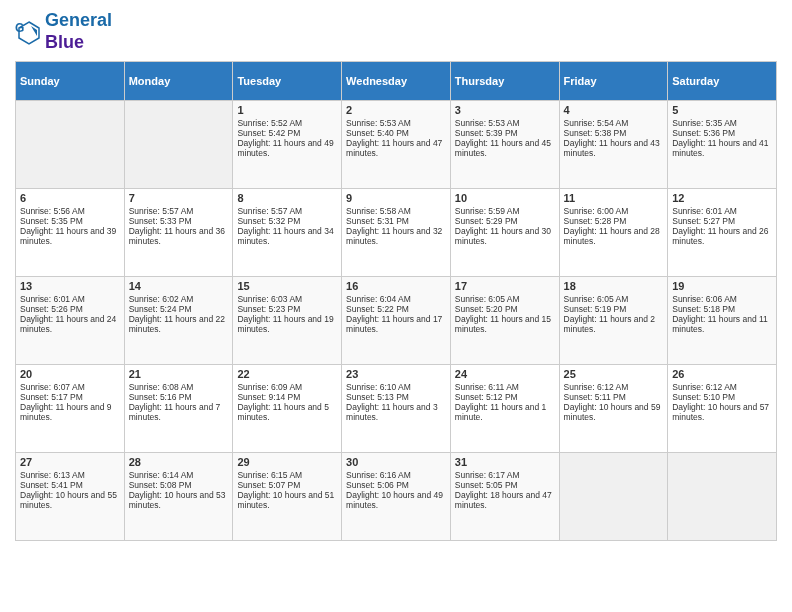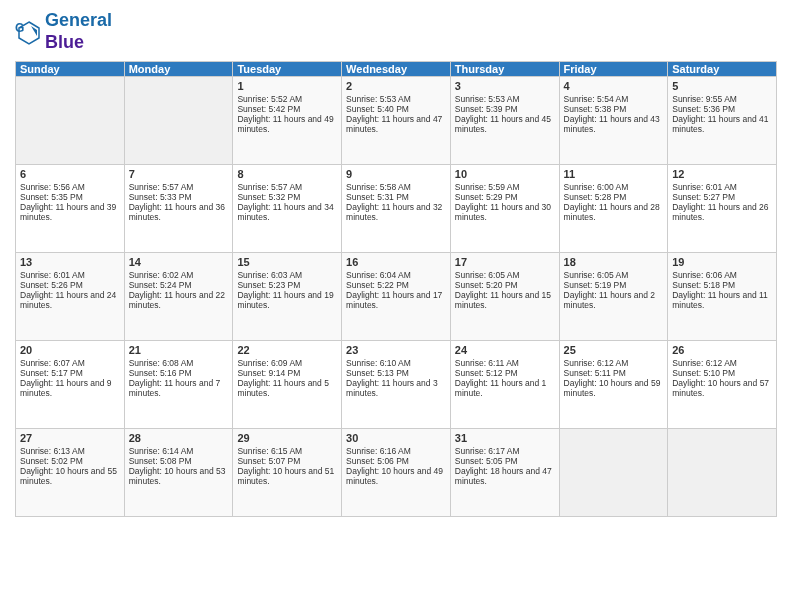--- a/index.html
+++ b/index.html
@@ -53,21 +53,21 @@
     }
     table {
       width: 100%;
       border-collapse: collapse;
       table-layout: fixed;
     }
     thead tr th {
       background-color: #2e7abf;
       color: #fff;
       font-size: 11px;
-      padding: 1px 4px;
+      padding: 13px 4px;
       text-align: left;
       border: 1px solid #ccc;
     }
     tbody tr td {
       vertical-align: top;
       border: 1px solid #ccc;
       padding: 3px 4px;
       font-size: 8.5px;
       color: #333;
       height: 88px;
@@ -143,21 +143,21 @@
         <span>Daylight: 11 hours and 45 minutes.</span>
       </td>
           <td>
         <span class="day-number">4</span>
         <span>Sunrise: 5:54 AM</span><br>
         <span>Sunset: 5:38 PM</span><br>
         <span>Daylight: 11 hours and 43 minutes.</span>
       </td>
           <td>
         <span class="day-number">5</span>
-        <span>Sunrise: 9:55 AM</span><br>
+        <span>Sunrise: 5:35 AM</span><br>
         <span>Sunset: 5:36 PM</span><br>
         <span>Daylight: 11 hours and 41 minutes.</span>
       </td>
         </tr>
         <tr>
           <td>
         <span class="day-number">6</span>
         <span>Sunrise: 5:56 AM</span><br>
         <span>Sunset: 5:35 PM</span><br>
         <span>Daylight: 11 hours and 39 minutes.</span>
@@ -284,21 +284,21 @@
         <span class="day-number">26</span>
         <span>Sunrise: 6:12 AM</span><br>
         <span>Sunset: 5:10 PM</span><br>
         <span>Daylight: 10 hours and 57 minutes.</span>
       </td>
         </tr>
         <tr>
           <td>
         <span class="day-number">27</span>
         <span>Sunrise: 6:13 AM</span><br>
-        <span>Sunset: 5:02 PM</span><br>
+        <span>Sunset: 5:41 PM</span><br>
         <span>Daylight: 10 hours and 55 minutes.</span>
       </td>
           <td>
         <span class="day-number">28</span>
         <span>Sunrise: 6:14 AM</span><br>
         <span>Sunset: 5:08 PM</span><br>
         <span>Daylight: 10 hours and 53 minutes.</span>
       </td>
           <td>
         <span class="day-number">29</span>

